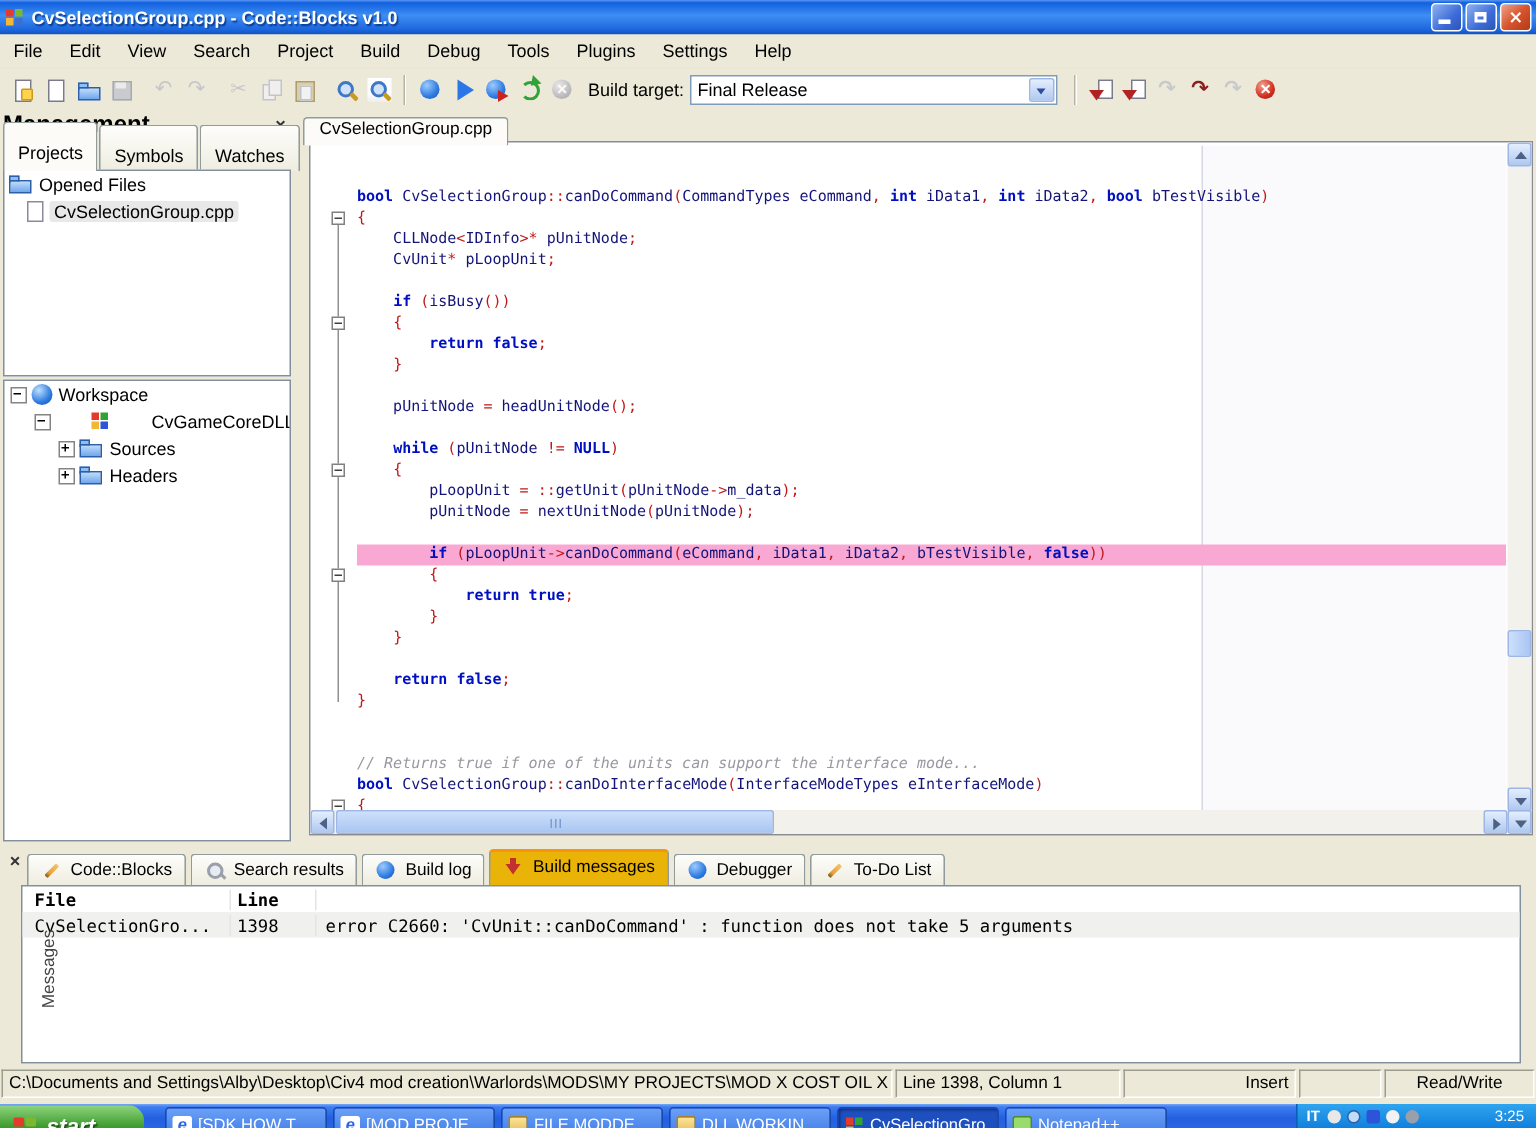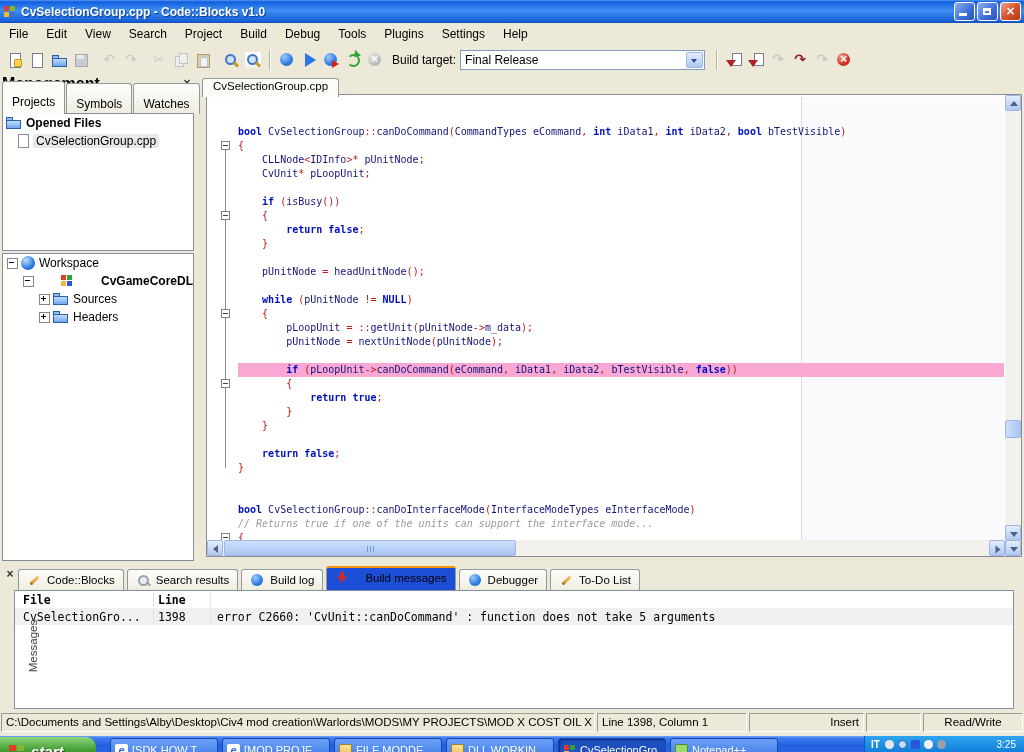--- a/index.html
+++ b/index.html
@@ -83,21 +83,21 @@
   .close-x{width:14px;height:14px;text-align:center;line-height:13px;font-size:12px;font-weight:bold;color:#333;}
   .tab-row{display:flex;align-items:flex-end;height:20px;margin-top:2px;}
   .tab{border:1px solid #919B9C;border-bottom:none;border-radius:3px 3px 0 0;padding:13px 9px 3px 9px;
      background:linear-gradient(180deg,#FDFDFB,#EFEDE0);margin-right:1px;font-size:12px;position:relative;}
   .tab.active{background:#FCFBF8;padding-bottom:5px;z-index:2;}
   .tree-box{background:#fff;border:1px solid #828F9C;box-sizing:border-box;position:relative;overflow:hidden;}
   #tree-opened{height:138px;margin-top:-1px;}
   #tree-workspace{height:308px;margin-top:2px;}
   .tree-row{display:flex;align-items:center;height:18px;white-space:nowrap;}
   .tree-label{margin-left:4px;}
-  .bold{font-weight:bold;}
+  .bold{font-weight:normal;}
   .sel{background:#E8E8E8;border-radius:2px;padding:0 3px;}
   .exp{width:9px;height:9px;border:1px solid #848484;background:#fff;flex:none;position:relative;margin-right:3px;}
   .exp::before{content:"";position:absolute;left:1px;top:3px;width:5px;height:1px;background:#000;}
   .exp.plus::after{content:"";position:absolute;left:3px;top:1px;width:1px;height:5px;background:#000;}
   .tr-folder{width:16px;height:14px;position:relative;flex:none;}
   .tr-folder::before{content:"";position:absolute;left:0;top:1px;width:5px;height:3px;background:#8FBDF5;border:1px solid #2C5FA8;}
   .tr-folder::after{content:"";position:absolute;left:0;top:4px;width:13px;height:7px;background:linear-gradient(180deg,#BFDCFB,#6FA7EC);border:1px solid #2C5FA8;}
   .tr-file{width:12px;height:14px;position:relative;flex:none;}
   .tr-file::before{content:"";position:absolute;left:1px;top:0;width:9px;height:12px;background:#fff;border:1px solid #8a8a9a;}
   .tr-sphere{width:14px;height:14px;border-radius:50%;flex:none;background:radial-gradient(circle at 35% 30%,#BFE0FF,#2E7BE0 60%,#1050A8);}
@@ -140,21 +140,21 @@
   #hs-right .arr{transform:rotate(-90deg);}
   #hs-thumb{left:17px;top:0;width:292px;height:16px;background:linear-gradient(180deg,#CDE0FC,#A9C5F2);}
   #hs-thumb::after{content:"";position:absolute;left:50%;top:5px;width:1px;height:6px;background:#7B9BD4;
      box-shadow:-3px 0 0 #7B9BD4,3px 0 0 #7B9BD4;}
   #corner-down{position:absolute;right:0;bottom:0;width:16px;height:16px;}
   
   #bottom-x{position:absolute;left:3px;top:568px;}
   #bottom-tabs{position:absolute;left:18px;top:566px;height:24px;display:flex;align-items:flex-end;}
   .btab{display:flex;align-items:center;border:1px solid #919B9C;border-bottom:none;border-radius:3px 3px 0 0;
      background:linear-gradient(180deg,#FDFDFB,#EFEDE0);padding:3px 8px;margin-right:3px;font-size:11.5px;position:relative;}
-  .btab.active{background:#1d4ed8;border-top:2px solid #F7940A;padding-bottom:5px;z-index:2;gap:10px;}
+  .btab.active{background:#eab308;border-top:2px solid #F7940A;padding-bottom:5px;z-index:2;}
   .btab .ti{margin-right:5px;}
   .ti{width:15px;height:14px;display:inline-block;position:relative;flex:none;}
   .ti-pencil::before{content:"";position:absolute;left:2px;top:6px;width:11px;height:3px;
      background:linear-gradient(90deg,#7a5a18,#E8A13C 30%,#F4C36A);transform:rotate(-45deg);border-radius:1px;}
   .ti-magnifier::before{content:"";position:absolute;left:2px;top:2px;width:7px;height:7px;border:2px solid #9aa0aa;border-radius:50%;background:#E8ECF2;}
   .ti-magnifier::after{content:"";position:absolute;left:10px;top:10px;width:5px;height:2px;background:#9aa0aa;transform:rotate(45deg);}
   .ti-gear::before{content:"";position:absolute;left:1px;top:1px;width:12px;height:12px;border-radius:50%;
      background:radial-gradient(circle at 35% 30%,#9CCBFF,#2E7BE0 60%,#1456B0);}
   .ti-arrow::before{content:"";position:absolute;left:5px;top:1px;width:4px;height:5px;background:#C23030;}
   .ti-arrow::after{content:"";position:absolute;left:2px;top:5px;border-top:7px solid #C23030;border-left:5px solid transparent;border-right:5px solid transparent;}
@@ -394,22 +394,22 @@
           <div class="cl hl"><span class="tok-d">        </span><span class="tok-k">if</span><span class="tok-o"> (</span><span class="tok-d">pLoopUnit</span><span class="tok-o">-&gt;</span><span class="tok-d">canDoCommand</span><span class="tok-o">(</span><span class="tok-d">eCommand</span><span class="tok-o">,</span><span class="tok-d"> iData1</span><span class="tok-o">,</span><span class="tok-d"> iData2</span><span class="tok-o">,</span><span class="tok-d"> bTestVisible</span><span class="tok-o">,</span><span class="tok-d"> </span><span class="tok-k">false</span><span class="tok-o">))</span></div>
           <div class="cl"><span class="tok-d">        </span><span class="tok-o">{</span></div>
           <div class="cl"><span class="tok-d">            </span><span class="tok-k">return</span><span class="tok-d"> </span><span class="tok-k">true</span><span class="tok-o">;</span></div>
           <div class="cl"><span class="tok-d">        </span><span class="tok-o">}</span></div>
           <div class="cl"><span class="tok-d">    </span><span class="tok-o">}</span></div>
           <div class="cl"></div>
           <div class="cl"><span class="tok-d">    </span><span class="tok-k">return</span><span class="tok-d"> </span><span class="tok-k">false</span><span class="tok-o">;</span></div>
           <div class="cl"><span class="tok-o">}</span></div>
           <div class="cl"></div>
           <div class="cl"></div>
+          <div class="cl"><span class="tok-c">// Returns true if one of the units can support the interface mode...</span></div>
           <div class="cl"><span class="tok-k">bool</span><span class="tok-d"> CvSelectionGroup</span><span class="tok-o">::</span><span class="tok-d">canDoInterfaceMode</span><span class="tok-o">(</span><span class="tok-d">InterfaceModeTypes eInterfaceMode</span><span class="tok-o">)</span></div>
-          <div class="cl"><span class="tok-c">// Returns true if one of the units can support the interface mode...</span></div>
           <div class="cl"><span class="tok-o">{</span></div>
         </div>
     </div>
     <div id="vscroll">
       <div class="sb-btn" id="vs-up">
           <span class="arr"></span>
         </div>
       <div class="sb-btn" id="vs-thumb"></div>
       <div class="sb-btn" id="vs-down">
           <span class="arr"></span>

